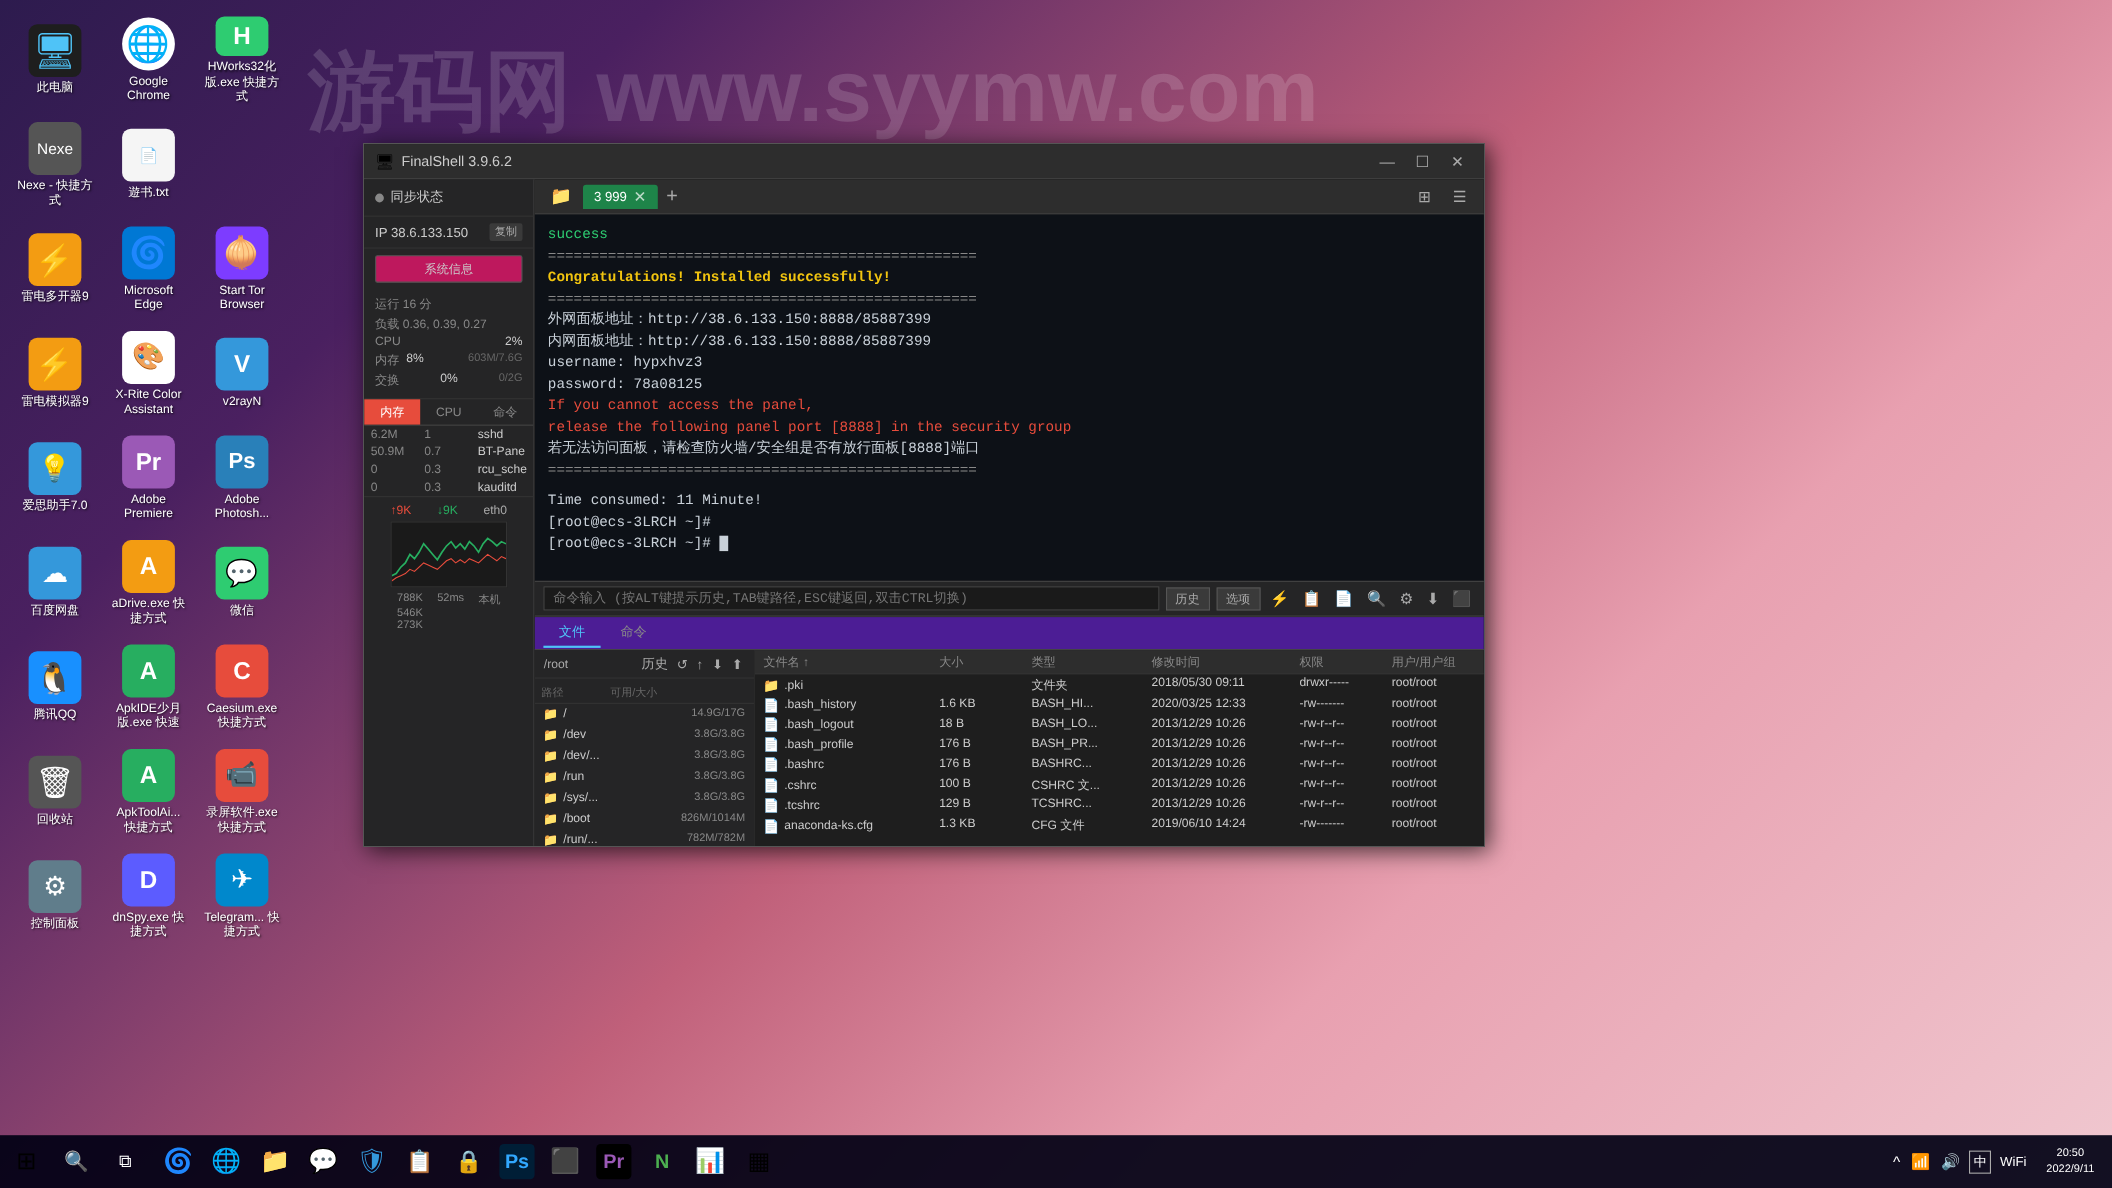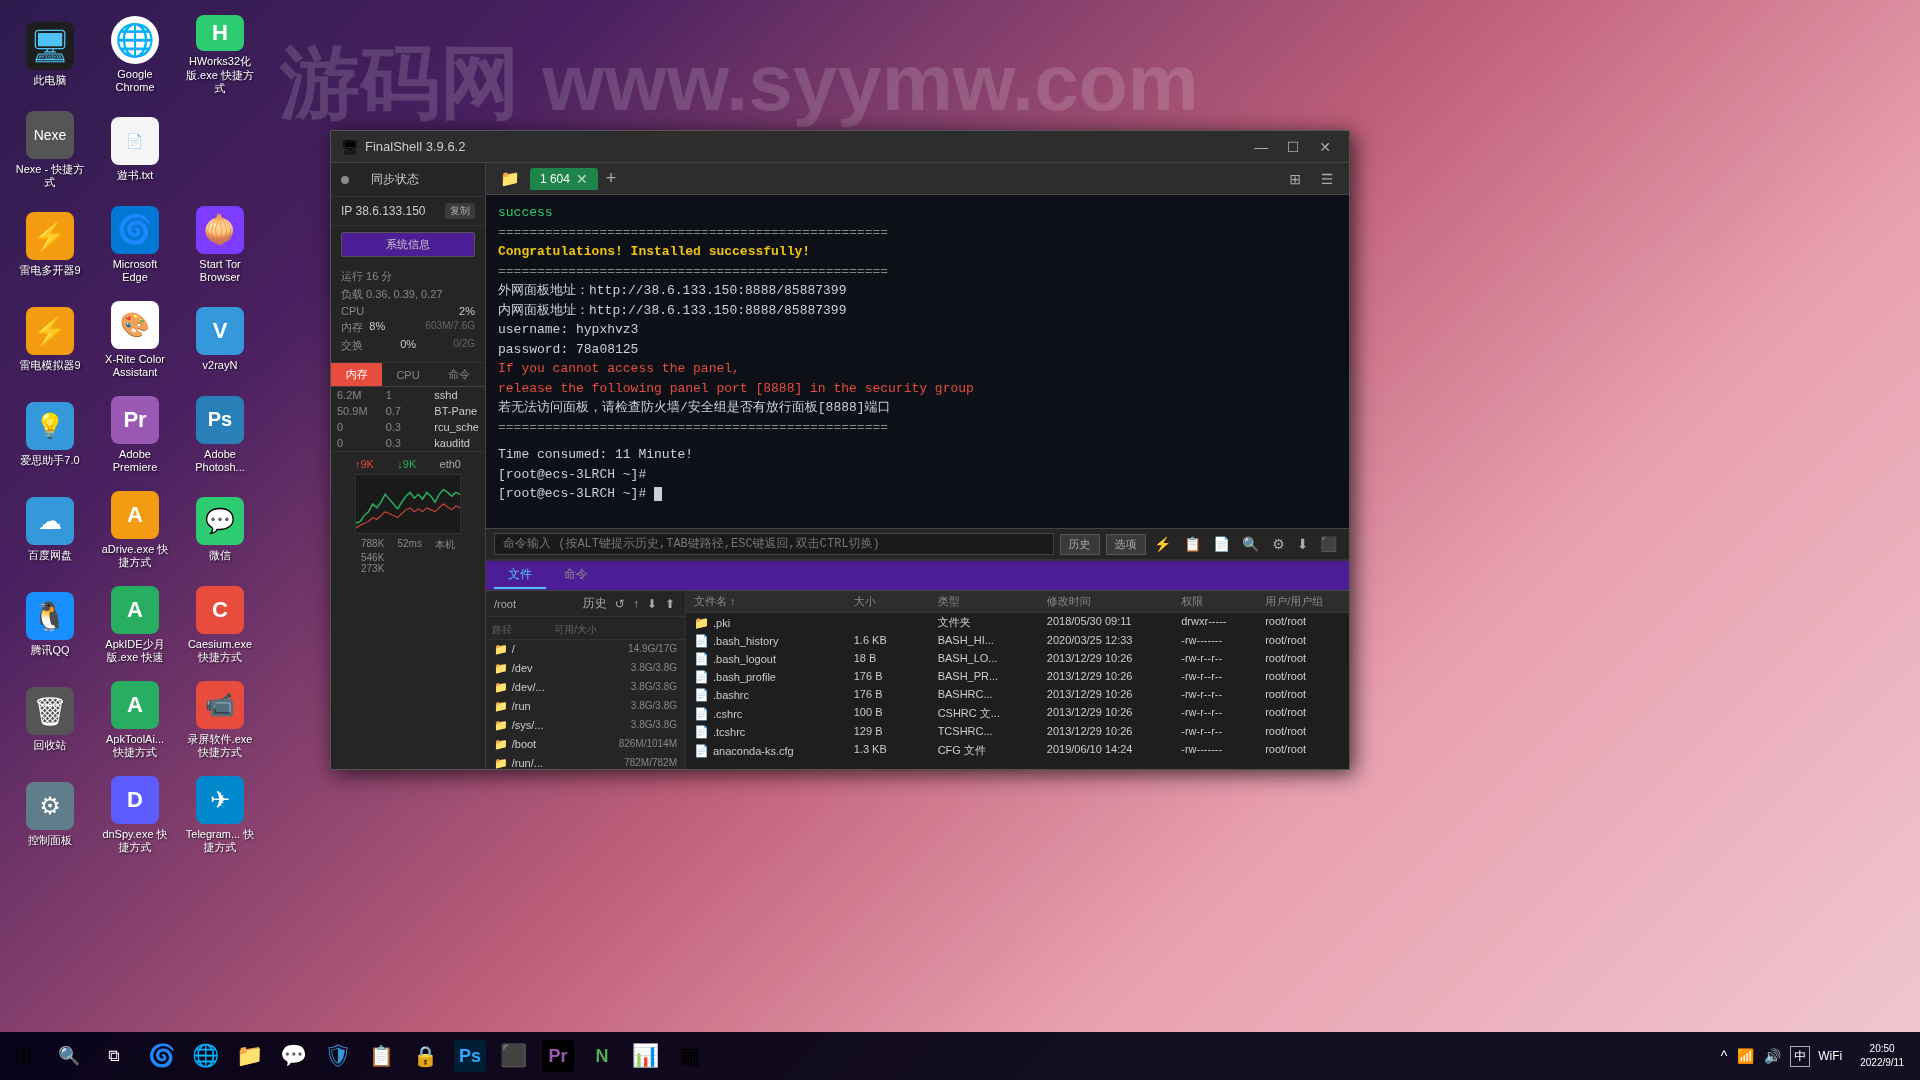--- a/index.html
+++ b/index.html
@@ -150,21 +150,21 @@
       font-size: 12px;
       color: #ccc;
       overflow-y: auto;
     }
 
     .sync-status {
       padding: 8px 10px;
       border-bottom: 1px solid #333;
       display: flex;
       align-items: center;
-      gap: 22px;
+      gap: 6px;
       font-size: 12px;
     }
 
     .status-dot {
       width: 8px;
       height: 8px;
       background: #888;
       border-radius: 50%;
     }
 
@@ -181,21 +181,21 @@
       border: none;
       color: #aaa;
       font-size: 10px;
       padding: 1px 5px;
       cursor: pointer;
       border-radius: 2px;
     }
 
     .sys-info-btn {
       margin: 6px 10px;
-      background: #4c1d95;
+      background: #be185d;
       border: 1px solid #555;
       color: #ccc;
       padding: 4px 10px;
       font-size: 11px;
       cursor: pointer;
       width: calc(100% - 20px);
       border-radius: 2px;
     }
 
     .stats-section {
@@ -853,21 +853,21 @@
           </div>
         </div>
 
       </div>
 
       <div class="right-panel">
 
         <div class="tab-bar">
           <span class="folder-icon-btn">📁</span>
           <div class="session-tab">
-            <span>1 604</span>
+            <span>3 999</span>
             <span class="tab-close">✕</span>
           </div>
           <span class="add-tab">+</span>
           <div class="tab-actions">
             <button class="win-btn">⊞</button>
             <button class="win-btn">☰</button>
           </div>
         </div>
 
         <div class="terminal-area">

